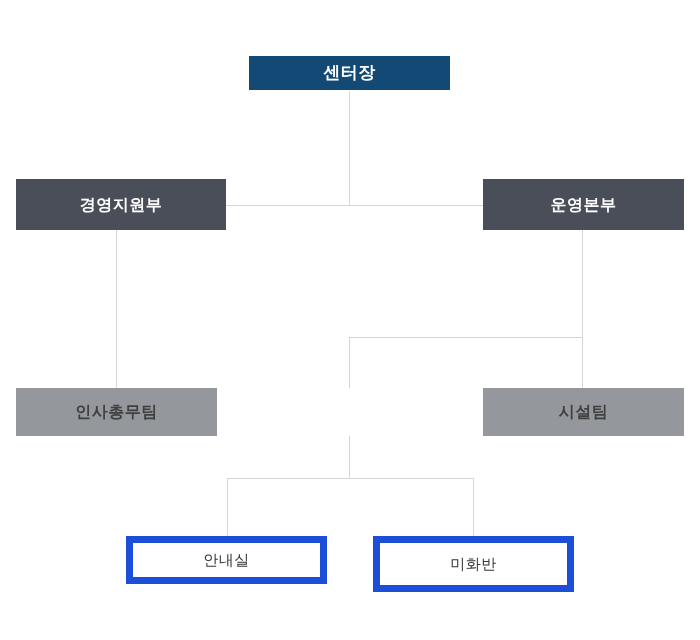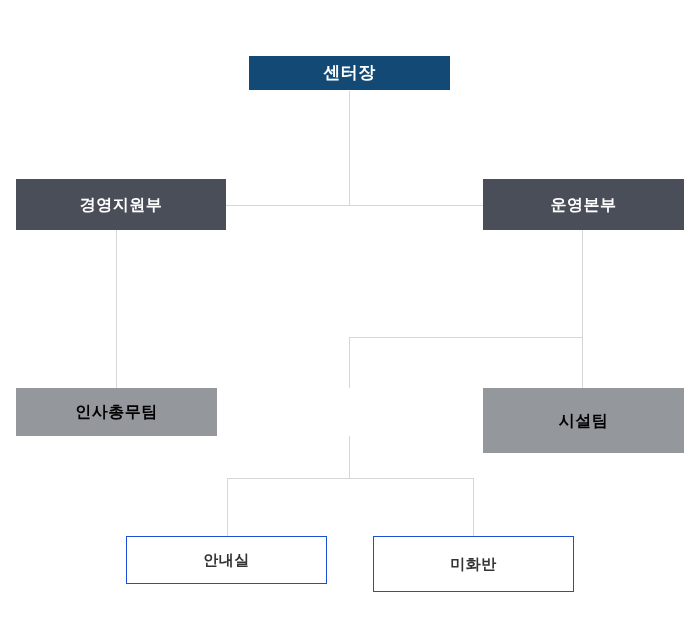--- a/index.html
+++ b/index.html
@@ -49,30 +49,30 @@
     font-size: 17px;
   }
   .level-2 {
     background: #4a4e58;
     color: #ffffff;
     font-weight: bold;
     font-size: 16px;
   }
   .level-3 {
     background: #94979c;
-    color: #000000;
+    color: #404040;
     font-weight: bold;
     font-size: 16px;
     text-align: right;
   }
   .level-4 {
     background: #ffffff;
     color: #333333;
-    border: 1px solid #1d4ed8;
-    font-weight: bold;
+    border: 7px solid #1d4ed8;
+    font-weight: normal;
     font-size: 15px;
   }
 </style>
 </head>
 <body>
 
 <div id="org-chart">
 
   <div class="line line-v" style="left:349px; top:91px; height:114px;"></div>
   <div class="line line-h" style="left:216px; top:205px; width:267px;"></div>
@@ -98,21 +98,21 @@
 
   <div class="node level-2" style="left:483px; top:179px; width:201px; height:51px;text-align:center;">
     <span class="node-label">운영본부</span>
   </div>
 
   <div class="node level-3" style="left:16px; top:388px; width:201px; height:48px;">
     <span class="node-label">인사총무팀</span>
   </div>
 
 
-  <div class="node level-3" style="left:483px; top:388px; width:201px; height:65px;">
+  <div class="node level-3" style="left:483px; top:388px; width:201px; height:48px;">
     <span class="node-label">시설팀</span>
   </div>
 
   <div class="node level-4" style="left:126px; top:536px; width:201px; height:48px;">
     <span class="node-label">안내실</span>
   </div>
 
   <div class="node level-4" style="left:373px; top:536px; width:201px; height:56px;">
     <span class="node-label">미화반</span>
   </div>

